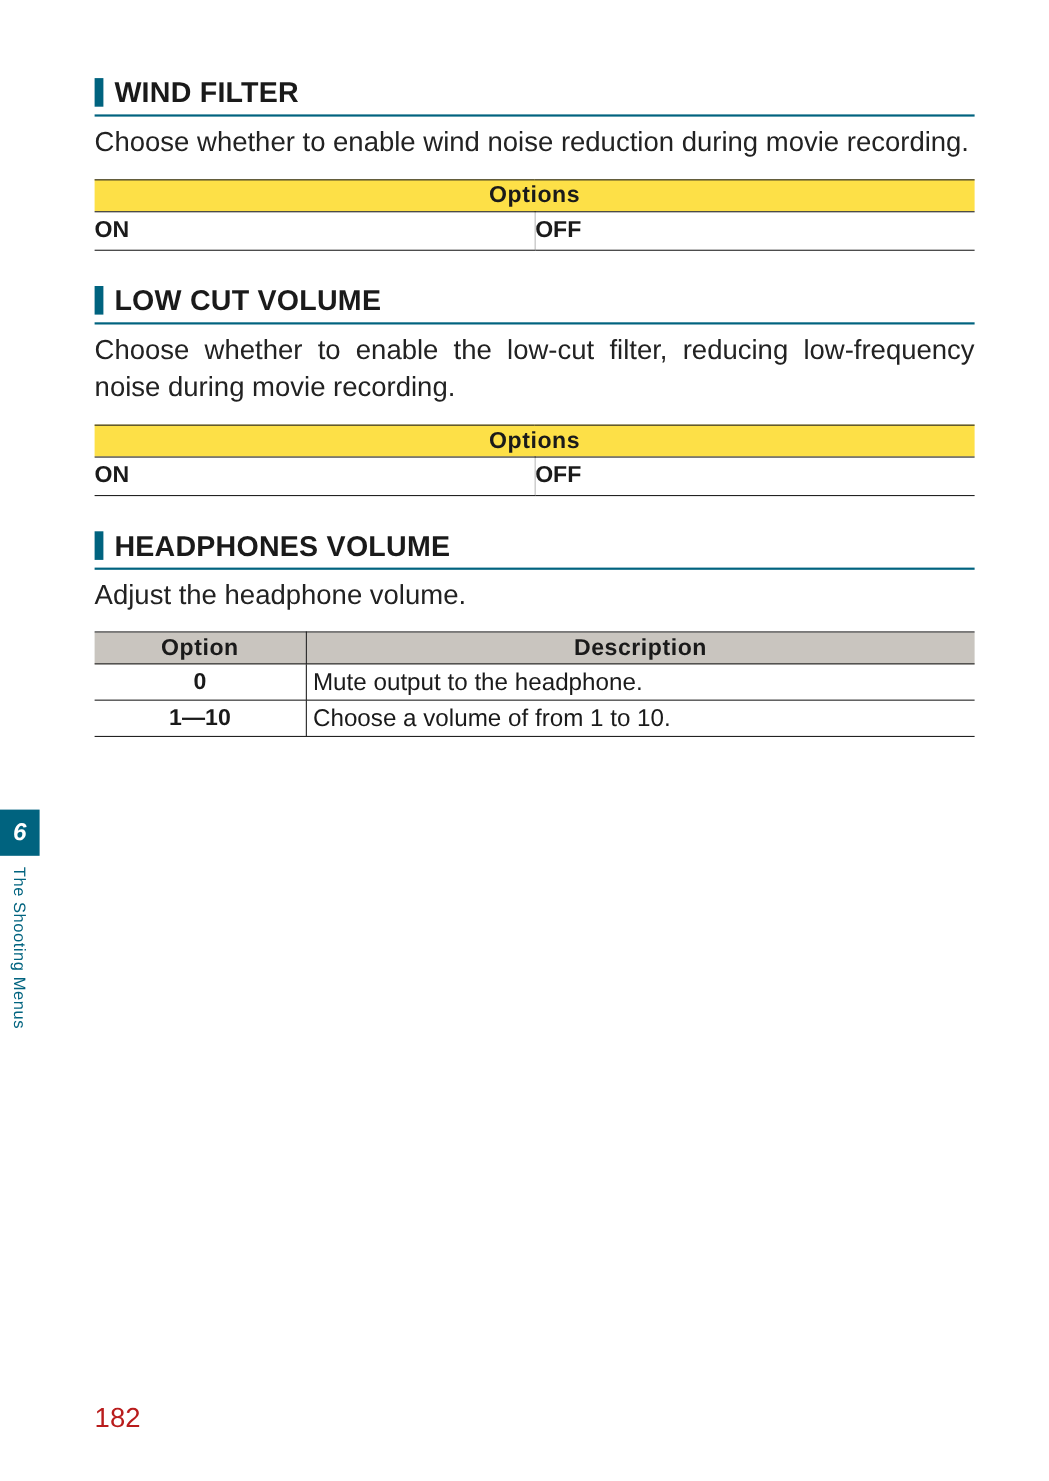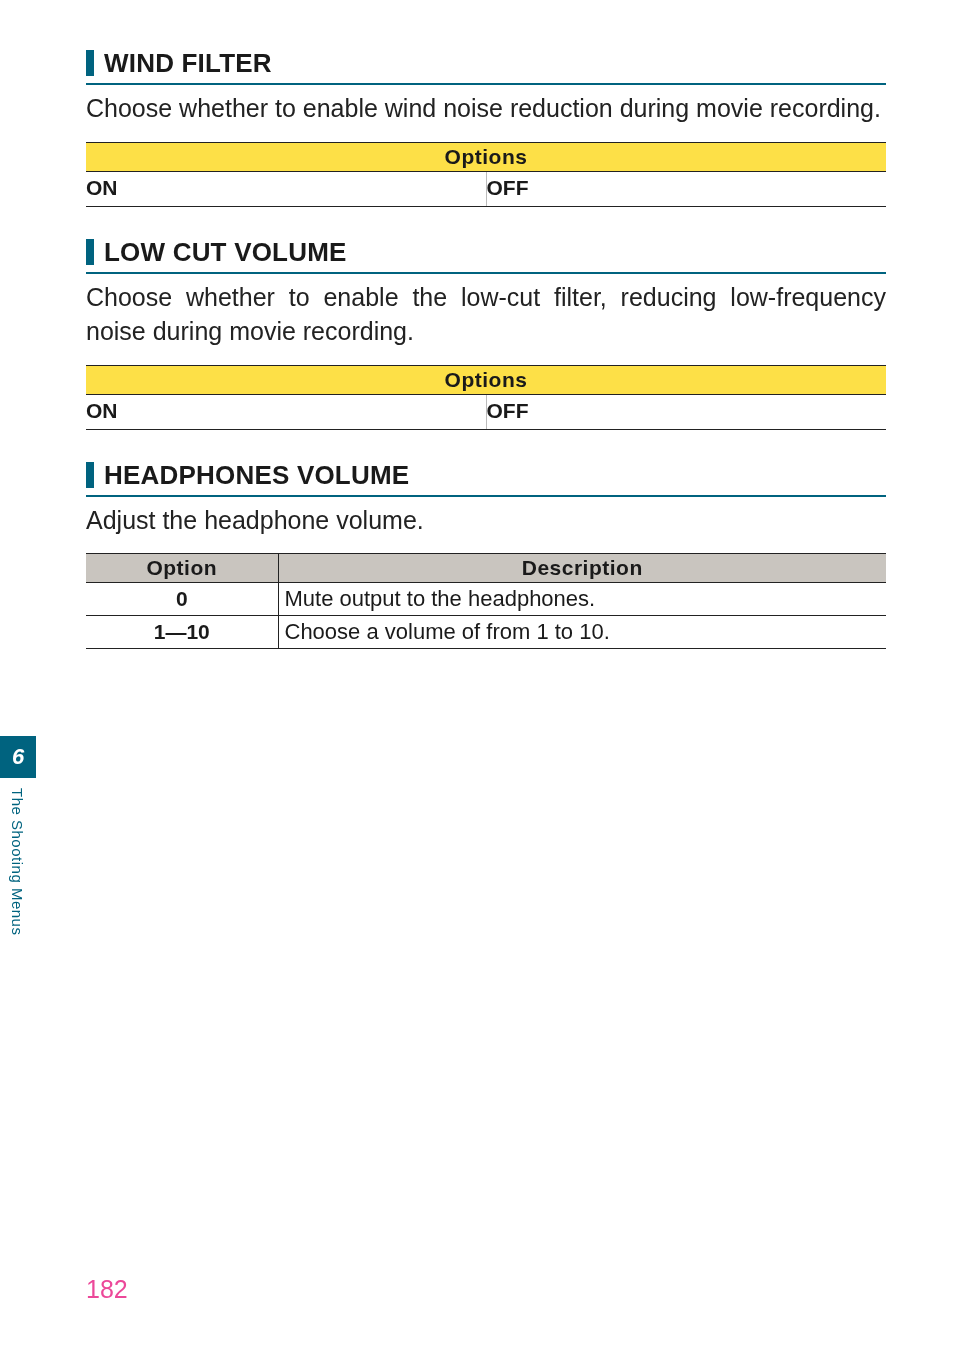--- a/index.html
+++ b/index.html
@@ -4,21 +4,21 @@
 <style>
   * { box-sizing: border-box; margin: 0; padding: 0; }
   html, body { width: 954px; height: 1346px; }
   body {
     background: #ffffff;
     font-family: "Segoe UI", Arial, sans-serif;
     color: #1a1a1a;
     position: relative;
   }
   .page {
-    padding: 48px 68px 0 86px;
+    padding: 69px 68px 0 86px;
   }
   .section-heading {
     position: relative;
     padding-left: 18px;
     font-size: 26px;
     font-weight: 700;
     border-bottom: 2px solid #00637f;
     padding-bottom: 4px;
     margin-bottom: 6px;
     letter-spacing: 0.2px;
@@ -128,21 +128,21 @@
     writing-mode: vertical-rl;
     text-orientation: mixed;
     letter-spacing: 0.5px;
     font-family: "Segoe UI", Arial, sans-serif;
   }
   .page-number {
     position: absolute;
     left: 86px;
     bottom: 42px;
     font-size: 25px;
-    color: #ec4899;
+    color: #b91c1c;
   }
 </style>
 </head>
 <body>
 
 <div class="page">
 
   <h2 class="section-heading">WIND FILTER</h2>
   <p class="body-text">Choose whether to enable wind noise reduction during movie recording.</p>
   <table class="options-table">
@@ -174,21 +174,21 @@
   <h2 class="section-heading">HEADPHONES VOLUME</h2>
   <p class="body-text">Adjust the headphone volume.</p>
   <table class="desc-table">
     <tbody>
         <tr class="desc-header">
       <th>Option</th>
       <th>Description</th>
     </tr>
     <tr class="desc-row">
       <td class="opt">0</td>
-      <td class="desc">Mute output to the headphones.</td>
+      <td class="desc">Mute output to the headphone.</td>
     </tr>
     <tr class="desc-row">
       <td class="opt">1—10</td>
       <td class="desc">Choose a volume of from 1 to 10.</td>
     </tr>
   </tbody>
     </table>
 
 </div>
 

